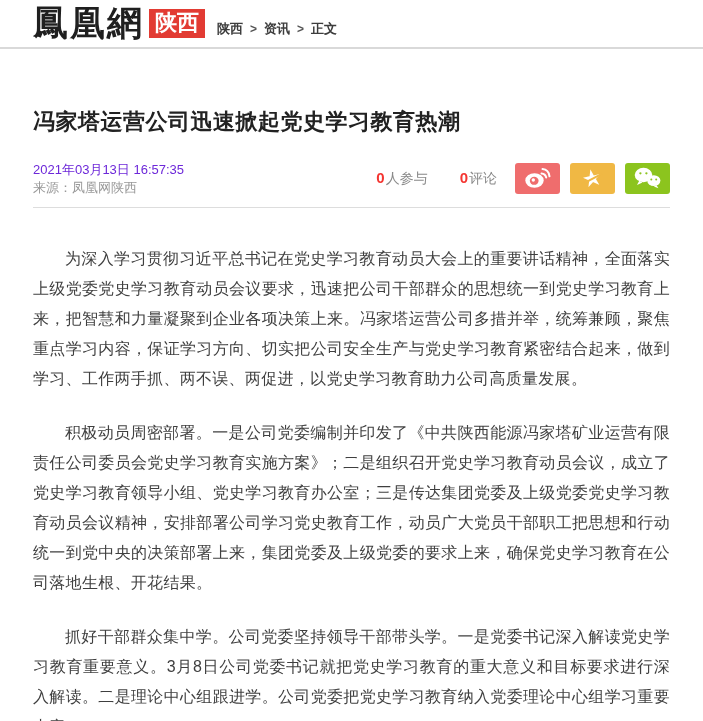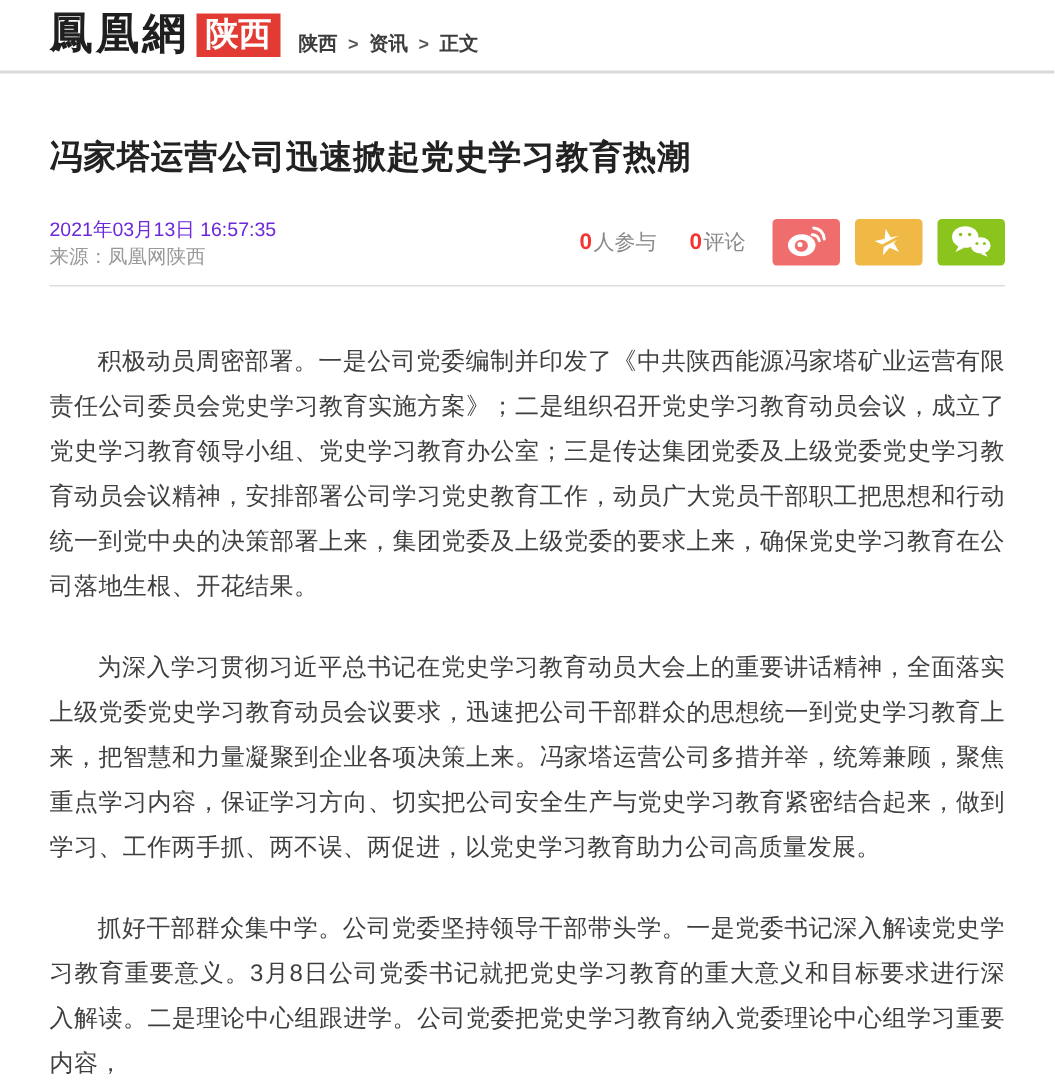--- a/index.html
+++ b/index.html
@@ -11,49 +11,49 @@
   }
   
   .site-header {
     height:49px; padding:0 0 0 33px;
     display:flex; align-items:center;
     border-bottom:2px solid #d9d9d9;
   }
   .logo { display:flex; align-items:center; cursor:pointer; }
   .logo-text {
     font-family:"Liberation Serif", serif;
-    font-weight:bold; font-size:29px; color:#1f1f1f;
+    font-weight:bold; font-size:35px; color:#1f1f1f;
     letter-spacing:2px; line-height:1;
   }
   .logo-badge {
     display:inline-block; margin-left:5px;
     background:#e23b33; color:#fff;
     font-family:"Liberation Serif", serif;
     font-size:22px; font-weight:bold; line-height:1;
     padding:3px 6px 4px;
   }
   .breadcrumb {
     margin-left:12px; margin-top:10px;
     font-size:13px; font-weight:bold; color:#3d3d3d;
     display:flex; align-items:center; gap:7px;
   }
   .breadcrumb a { color:#3d3d3d; text-decoration:none; cursor:pointer; }
   .breadcrumb .sep { color:#555; font-size:12px; }
   
   .content { padding:0 33px; }
   .article-title {
-    margin-top:42px;
+    margin-top:59px;
     font-size:22px; font-weight:bold; color:#222;
     line-height:1.3; letter-spacing:0.5px;
   }
   .meta { margin-top:24px; display:flex; justify-content:space-between; }
   .meta-left .date { font-size:13px; color:#6d28d9; }
   .meta-left .source { font-size:13px; color:#999; }
   .meta-right { display:flex; align-items:center; }
-  .stats { display:flex; gap:22px; margin-right:18px; font-size:14px; color:#8a8a8a; }
+  .stats { display:flex; gap:32px; margin-right:18px; font-size:14px; color:#8a8a8a; }
   .stat { cursor:pointer; }
   .stat .num { color:#f43531; font-weight:bold; font-size:15px; margin-right:1px; }
   .share { display:flex; gap:10px; }
   .share-btn {
     width:45px; height:31px; border:none; border-radius:3px;
     display:flex; align-items:center; justify-content:center;
     cursor:pointer; position:relative; padding:0;
   }
   .share-btn.weibo  { background:#ef6d6d; }
   .share-btn.star   { background:#f0b844; }
@@ -134,17 +134,17 @@
             </svg>
           </span>
         </button>
       </div>
     </div>
   </div>
 
   <hr class="divider">
 
   <div class="body-text">
+    <p>为深入学习贯彻习近平总书记在党史学习教育动员大会上的重要讲话精神，全面落实上级党委党史学习教育动员会议要求，迅速把公司干部群众的思想统一到党史学习教育上来，把智慧和力量凝聚到企业各项决策上来。冯家塔运营公司多措并举，统筹兼顾，聚焦重点学习内容，保证学习方向、切实把公司安全生产与党史学习教育紧密结合起来，做到学习、工作两手抓、两不误、两促进，以党史学习教育助力公司高质量发展。</p>
     <p>积极动员周密部署。一是公司党委编制并印发了《中共陕西能源冯家塔矿业运营有限责任公司委员会党史学习教育实施方案》；二是组织召开党史学习教育动员会议，成立了党史学习教育领导小组、党史学习教育办公室；三是传达集团党委及上级党委党史学习教育动员会议精神，安排部署公司学习党史教育工作，动员广大党员干部职工把思想和行动统一到党中央的决策部署上来，集团党委及上级党委的要求上来，确保党史学习教育在公司落地生根、开花结果。</p>
-    <p>为深入学习贯彻习近平总书记在党史学习教育动员大会上的重要讲话精神，全面落实上级党委党史学习教育动员会议要求，迅速把公司干部群众的思想统一到党史学习教育上来，把智慧和力量凝聚到企业各项决策上来。冯家塔运营公司多措并举，统筹兼顾，聚焦重点学习内容，保证学习方向、切实把公司安全生产与党史学习教育紧密结合起来，做到学习、工作两手抓、两不误、两促进，以党史学习教育助力公司高质量发展。</p>
     <p>抓好干部群众集中学。公司党委坚持领导干部带头学。一是党委书记深入解读党史学习教育重要意义。3月8日公司党委书记就把党史学习教育的重大意义和目标要求进行深入解读。二是理论中心组跟进学。公司党委把党史学习教育纳入党委理论中心组学习重要内容，</p>
   </div>
 </main>
 
 </body></html>

